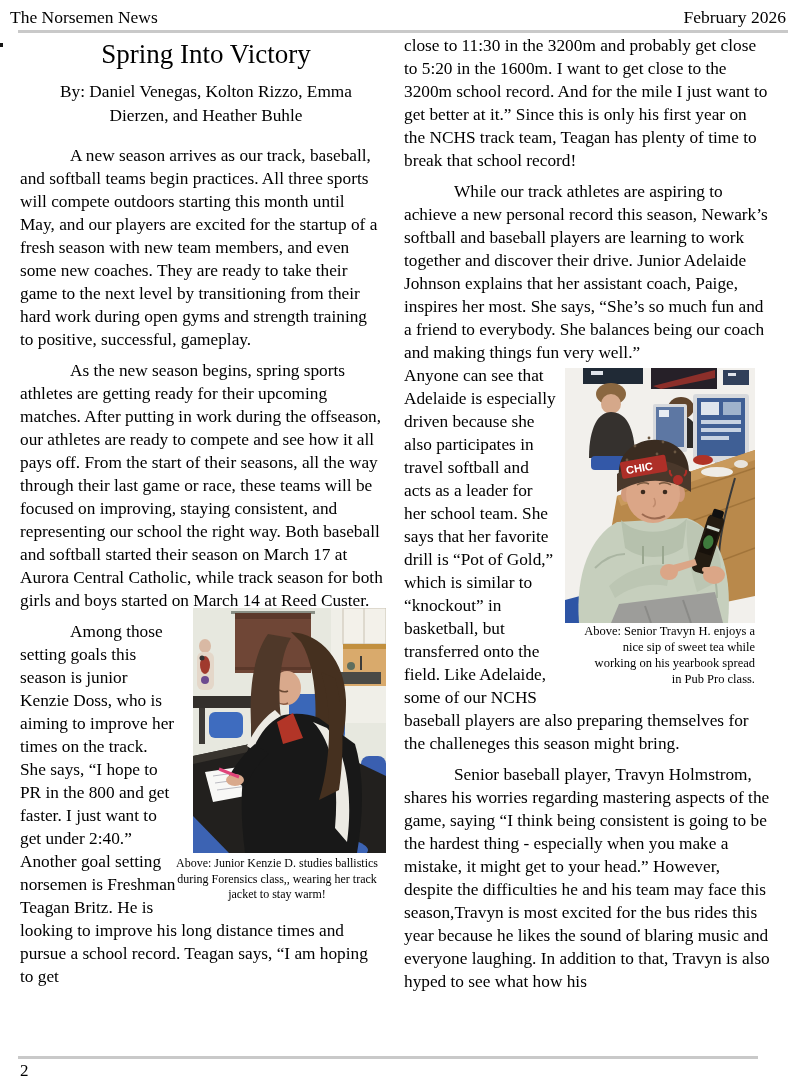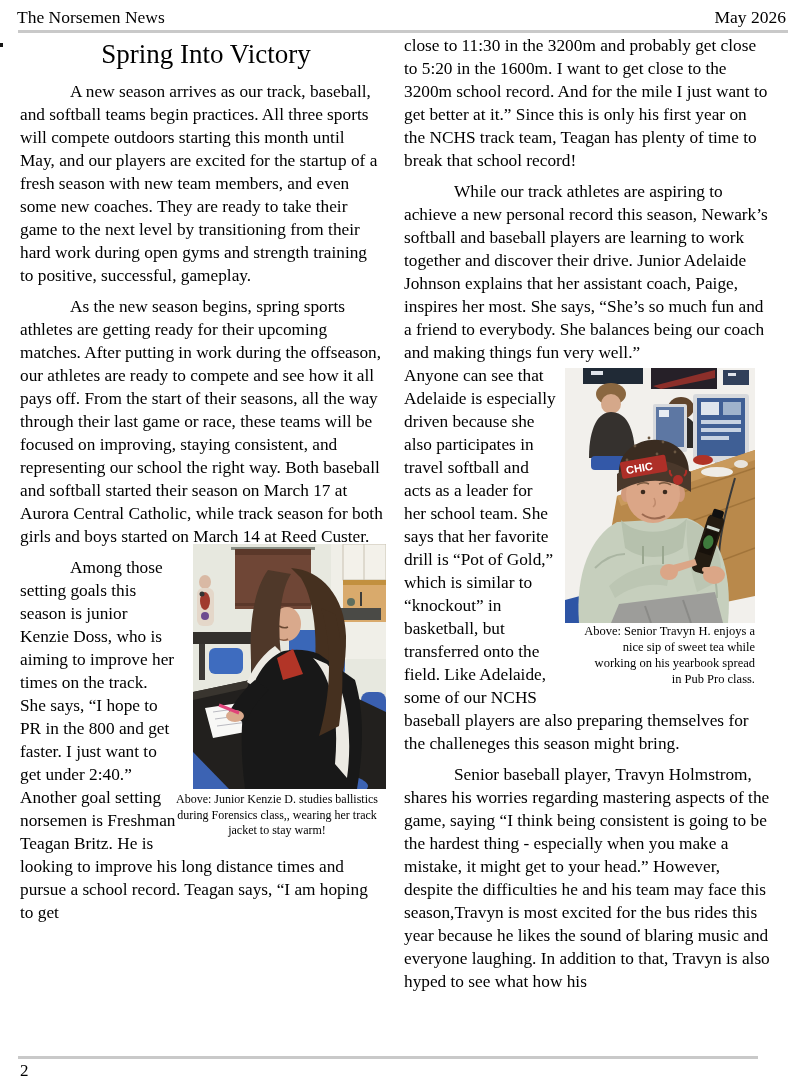--- a/index.html
+++ b/index.html
@@ -4,21 +4,21 @@
 <style>
   html,body { margin:0; padding:0; }
   body {
     width:800px; height:1091px; position:relative; overflow:hidden;
     background:#ffffff; color:#000;
     font-family:"Liberation Serif", serif;
   }
   .stray-mark { position:absolute; left:0; top:43px; width:3px; height:4px; background:#151515; }
   .masthead {
     display:flex; justify-content:space-between; align-items:flex-end;
-    padding:7px 14px 0 17px; font-size:17.5px; line-height:20px;
+    padding:7px 14px 0 10px; font-size:17.5px; line-height:20px;
   }
   .rule { height:3px; background:#c9c9c9; }
   .rule-top { margin:3px 12px 0 18px; }
   .cols { display:flex; gap:12px; margin:1px 18px 0 20px; height:1022px; overflow:hidden; }
   .col { font-size:17.3px; line-height:23px; text-align:left; }
   .col-left  { width:372px; }
   .col-right { width:375px; }
   .article-title { font-size:27px; font-weight:normal; text-align:center; margin:4px 0 10px; line-height:32px; }
   .byline { text-align:center; max-width:310px; margin:0 auto 17px; line-height:23.5px; }
   p { margin:0 9px 8px 0; }
@@ -41,28 +41,29 @@
   .footer-rule { position:absolute; left:18px; top:1056px; width:740px; height:3px; background:#c9c9c9; }
   .page-number { position:absolute; left:20px; top:1061px; font-size:17px; background:#fff; padding-right:6px; }
 </style>
 </head>
 <body>
 
 <div class="stray-mark"></div>
 
 <div class="masthead">
   <span>The Norsemen News</span>
-  <span>May 2026</span>
+  <span>February 2026</span>
 </div>
 <div class="rule rule-top"></div>
 
 <div class="cols">
 
   <div class="col col-left">
     <h1 class="article-title">Spring Into Victory</h1>
+    <div class="byline">By: Daniel Venegas, Kolton Rizzo, Emma Dierzen, and Heather Buhle</div>
 
     <p class="indent">A new season arrives as our track, baseball, and softball teams begin practices. All three sports will compete outdoors starting this month until May, and our players are excited for the startup of a fresh season with new team members, and even some new coaches. They are ready to take their game to the next level by transitioning from their hard work during open gyms and strength training to positive, successful, gameplay.</p>
     <p class="indent">As the new season begins, spring sports athletes are getting ready for their upcoming matches. After putting in work during the offseason, our athletes are ready to compete and see how it all pays off. From the start of their seasons, all the way through their last game or race, these teams will be focused on improving, staying consistent, and representing our school the right way. Both baseball and softball started their season on March 17 at Aurora Central Catholic, while track season for both girls and boys started on March 14 at Reed Custer.</p>
 
     <figure class="fig1">
       <svg width="193" height="245" viewBox="0 0 193 245" role="img">
 
         <rect width="193" height="245" fill="#e7e8df"></rect>
         <rect x="138" y="0" width="55" height="115" fill="#f0efe8"></rect>
 

